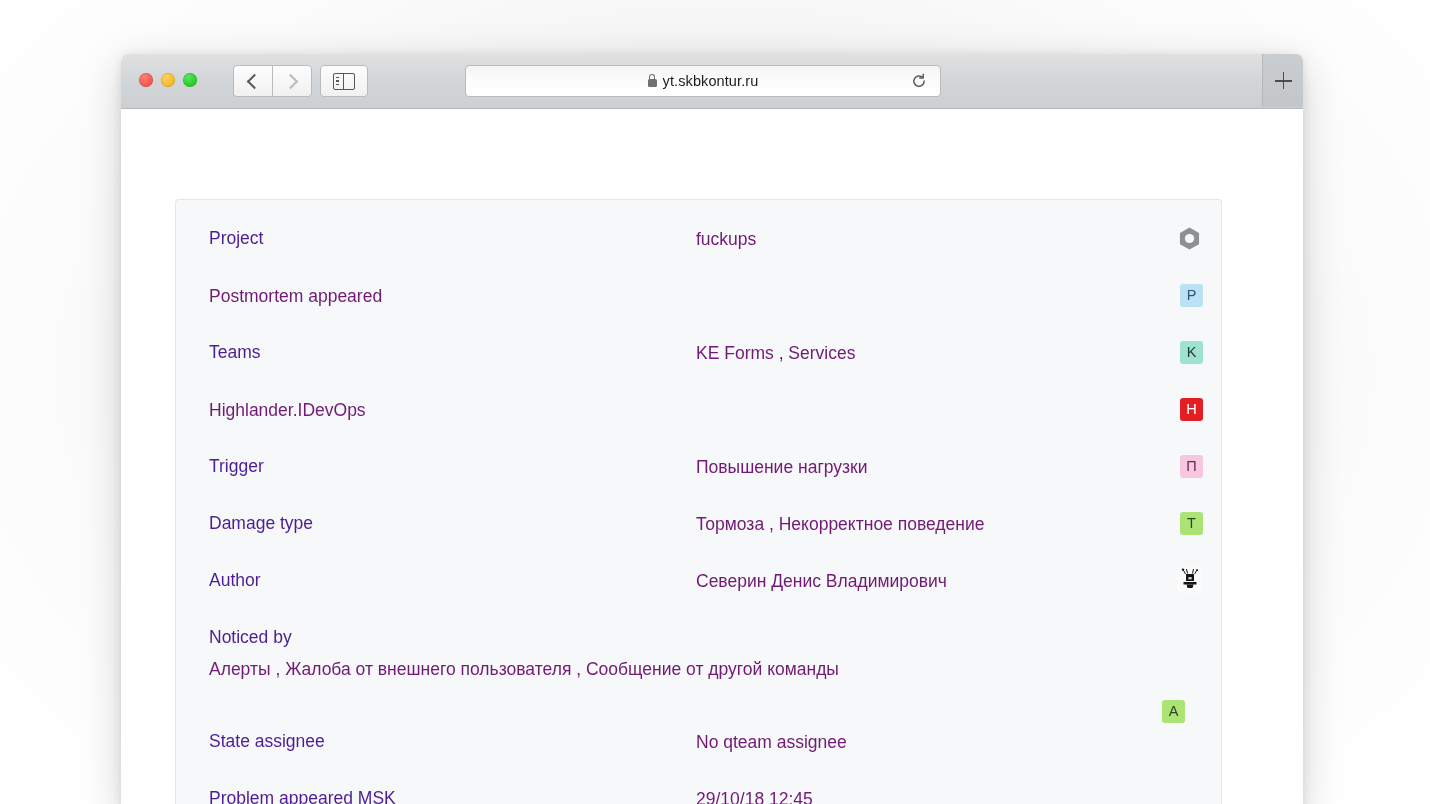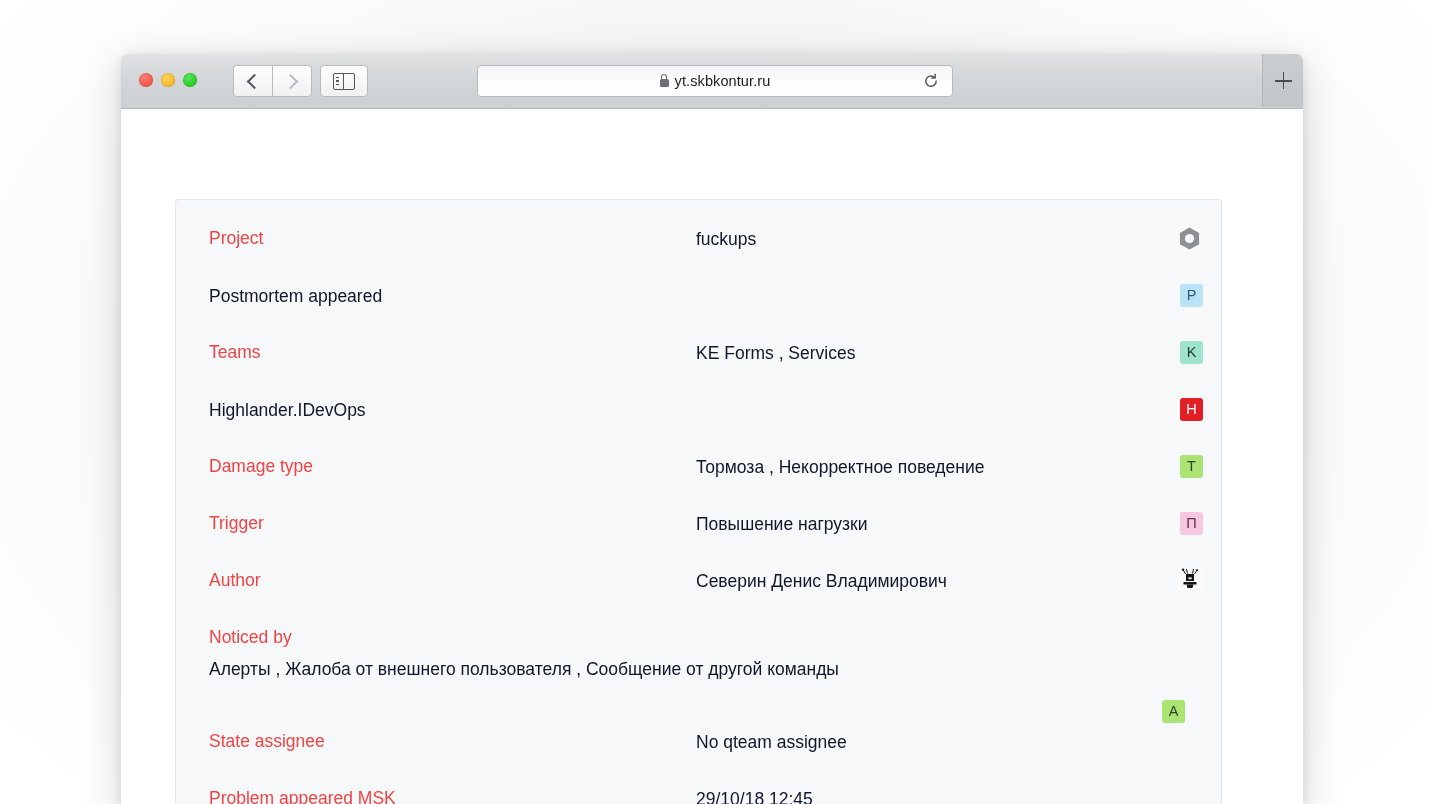--- a/index.html
+++ b/index.html
@@ -86,21 +86,21 @@
     background: linear-gradient(to bottom, #fdfdfd 0%, #f1f1f1 100%);
     border: 1px solid #b9bcbe;
     display: flex; align-items: center; justify-content: center;
   }
   .sb-icon { width: 20px; height: 15px; border: 1.6px solid #55585b; border-radius: 2px; display: flex; }
   .sb-left { width: 7px; border-right: 1.6px solid #55585b; display: flex; flex-direction: column; justify-content: center; gap: 2px; padding-left: 1.5px; }
   .sb-dot { width: 3px; height: 1.6px; background: #55585b; }
 
   .url-bar {
     position: absolute;
-    left: 356px; top: 11px;
+    left: 344px; top: 11px;
     width: 474px; height: 30px;
     border-radius: 4px;
     background: linear-gradient(to bottom, #f4f4f4 0%, #fbfbfb 40%, #ffffff 100%);
     border: 1px solid #b9bcbe;
     display: flex; align-items: center; justify-content: center;
   }
   .url-inner { display: flex; align-items: center; gap: 6px; }
   .lock {
     position: relative; width: 9px; height: 8px;
     background: #6e7174; border-radius: 1.5px; margin-top: 3px;
@@ -157,29 +157,29 @@
   .field-row {
     display: flex;
     align-items: flex-start;
     padding: 0 18px 0 33px;
     min-height: 57px;
   }
 
   .field-label {
     flex: 0 0 487px;
     font-size: 17.5px;
-    color: #ef4444;
+    color: #4c1d95;
     line-height: 1.35;
     padding-top: 1px;
   }
 
   .field-value {
     flex: 1 1 auto;
     font-size: 17.5px;
-    color: #0f172a;
+    color: #701a75;
     line-height: 1.54;
     padding-right: 16px;
     word-wrap: break-word;
   }
 
   .field-badge {
     flex: 0 0 40px;
     display: flex;
     justify-content: flex-end;
     align-items: flex-start;
@@ -295,32 +295,32 @@
         </div>
 
         <div class="field-row">
           <div class="field-value">Highlander.IDevOps</div>
           <div class="field-badge">
             <span class="chip" style="background-color: rgb(227, 31, 38); color: rgb(255, 255, 255);">H</span>
           </div>
         </div>
 
         <div class="field-row">
+          <div class="field-label">Trigger</div>
+          <div class="field-value">Повышение нагрузки</div>
+          <div class="field-badge">
+            <span class="chip" style="background-color: rgb(247, 199, 226); color: rgb(94, 48, 80);">П</span>
+          </div>
+        </div>
+
+        <div class="field-row">
           <div class="field-label">Damage type</div>
           <div class="field-value">Тормоза , Некорректное поведение</div>
           <div class="field-badge">
             <span class="chip" style="background-color: rgb(171, 227, 117); color: rgb(45, 68, 32);">Т</span>
-          </div>
-        </div>
-
-        <div class="field-row">
-          <div class="field-label">Trigger</div>
-          <div class="field-value">Повышение нагрузки</div>
-          <div class="field-badge">
-            <span class="chip" style="background-color: rgb(247, 199, 226); color: rgb(94, 48, 80);">П</span>
           </div>
         </div>
 
         <div class="field-row">
           <div class="field-label">Author</div>
           <div class="field-value">Северин Денис Владимирович</div>
           <div class="field-badge">
             <svg class="avatar-img" viewBox="0 0 26 26">
               <rect x="0" y="0" width="26" height="26" fill="#fbfbfb"></rect>
               <path d="M9 7 L9 14 L17 14 L17 7 Z" fill="#151515"></path>

